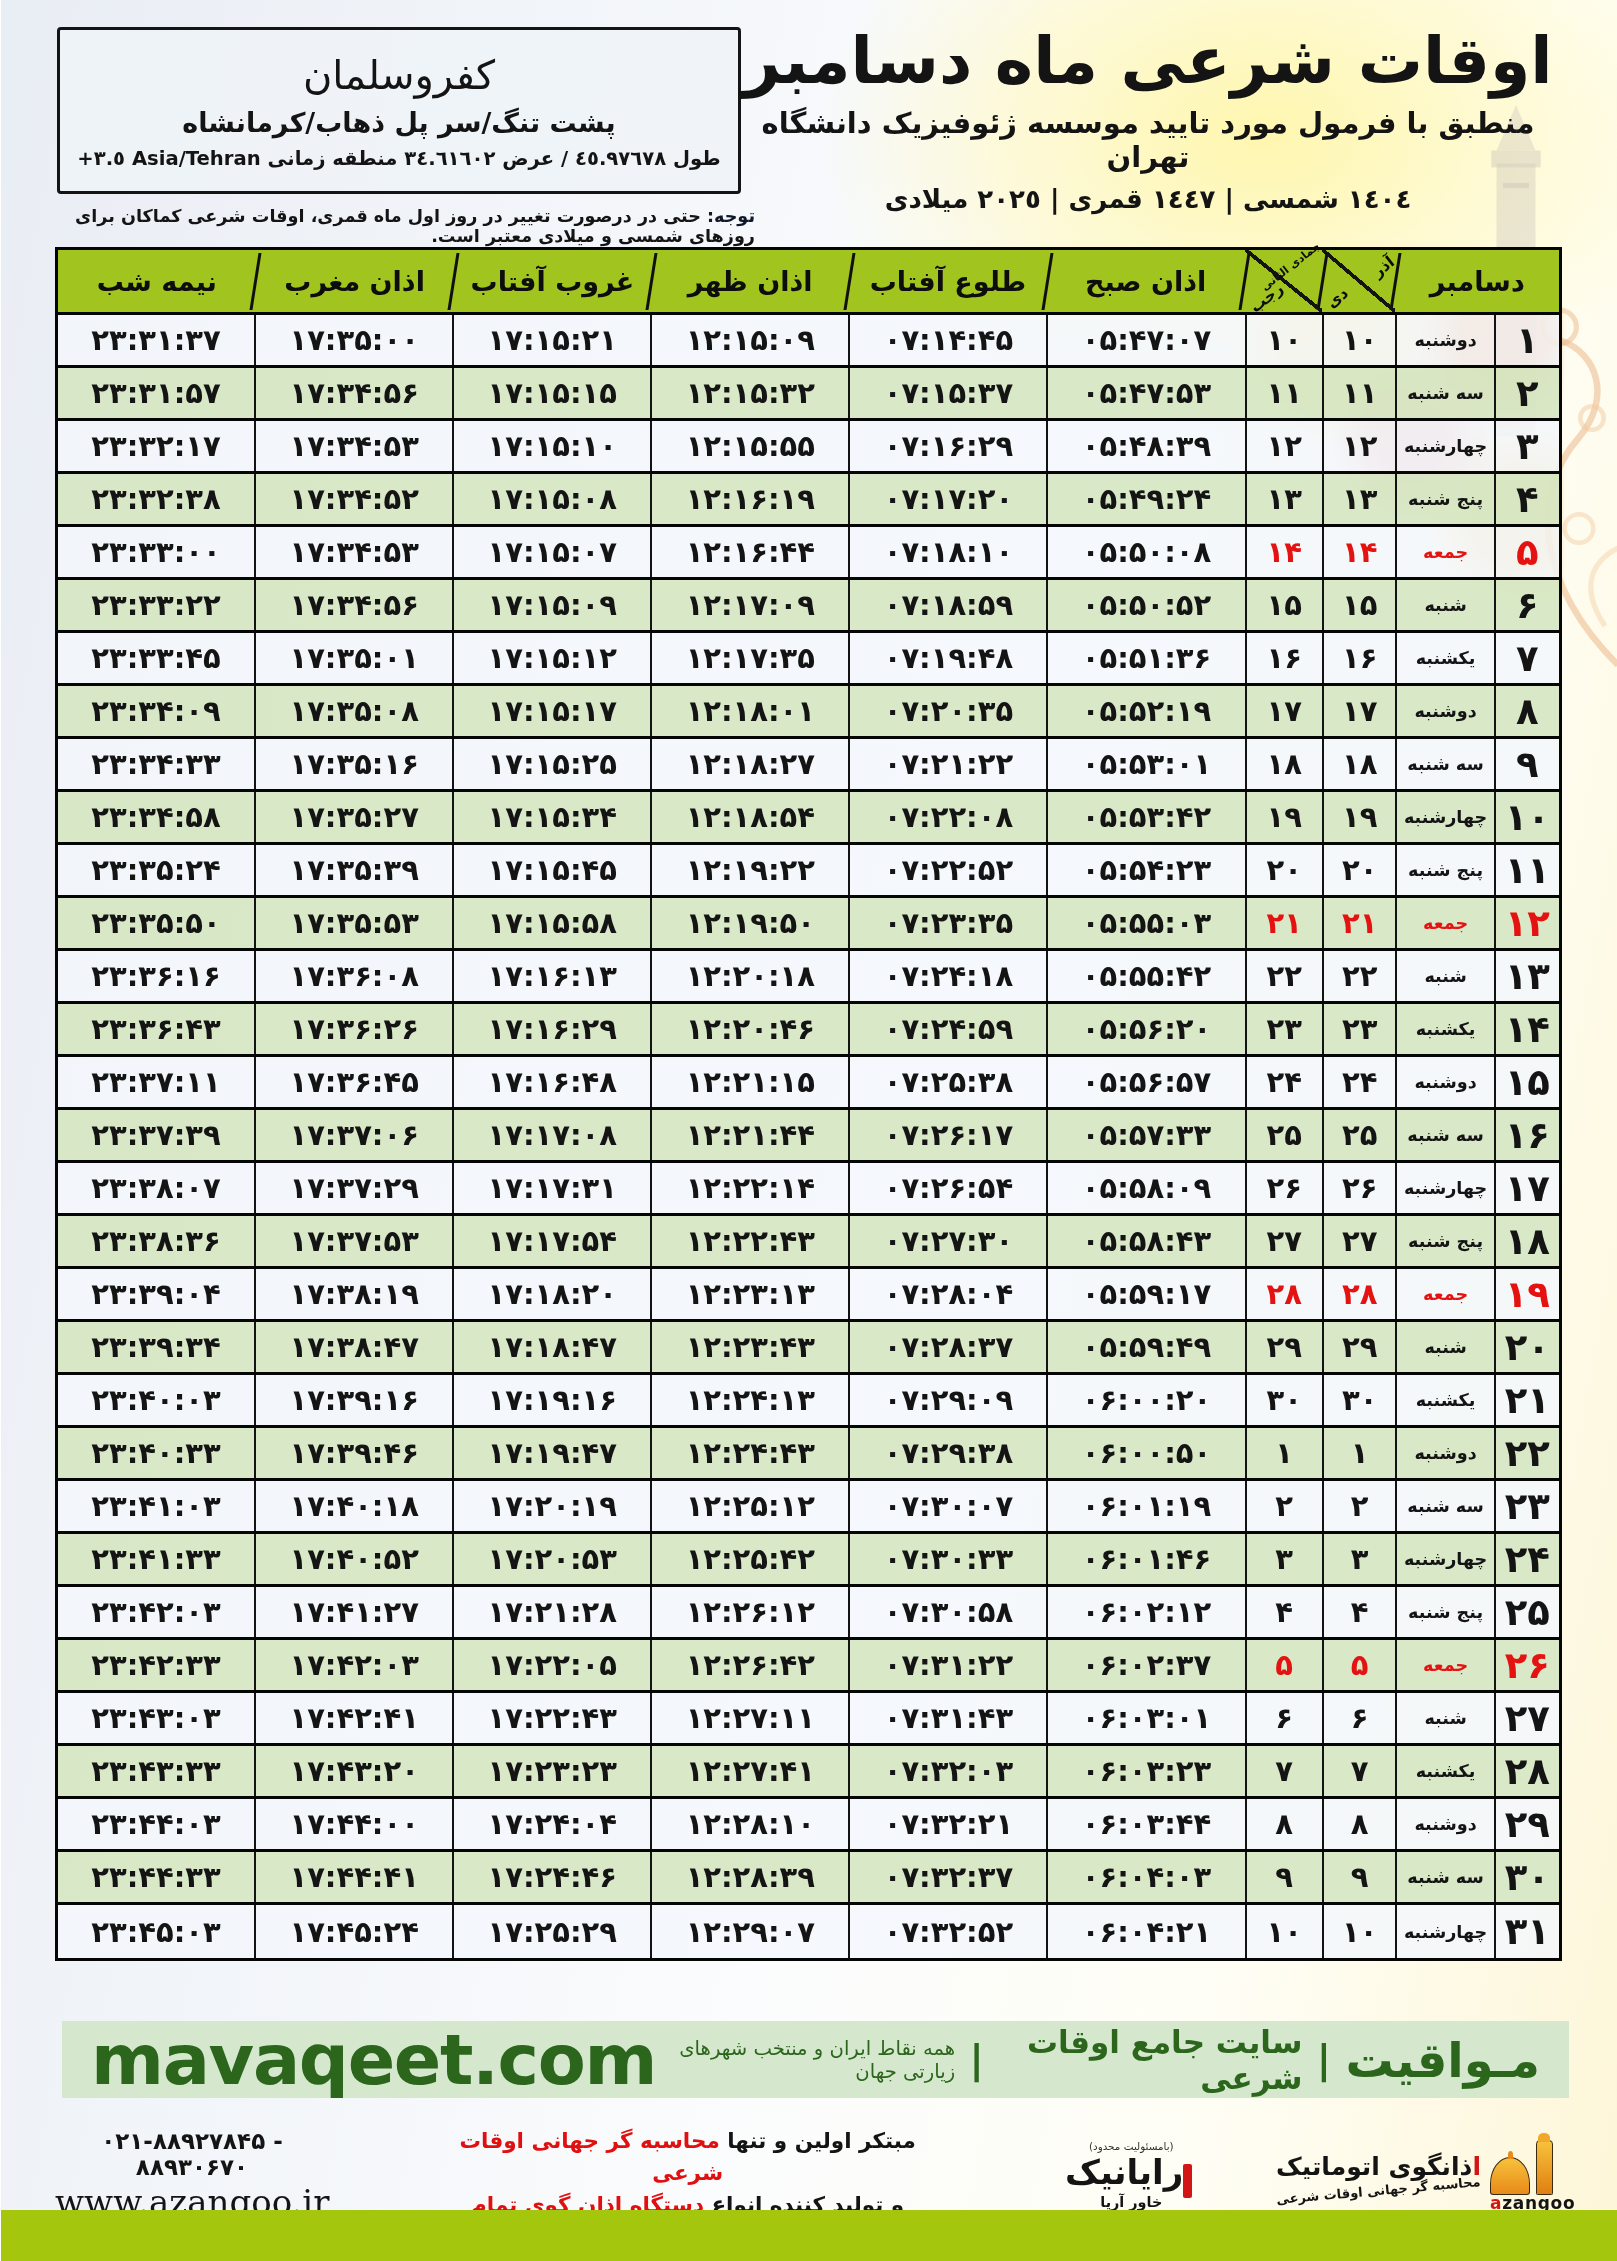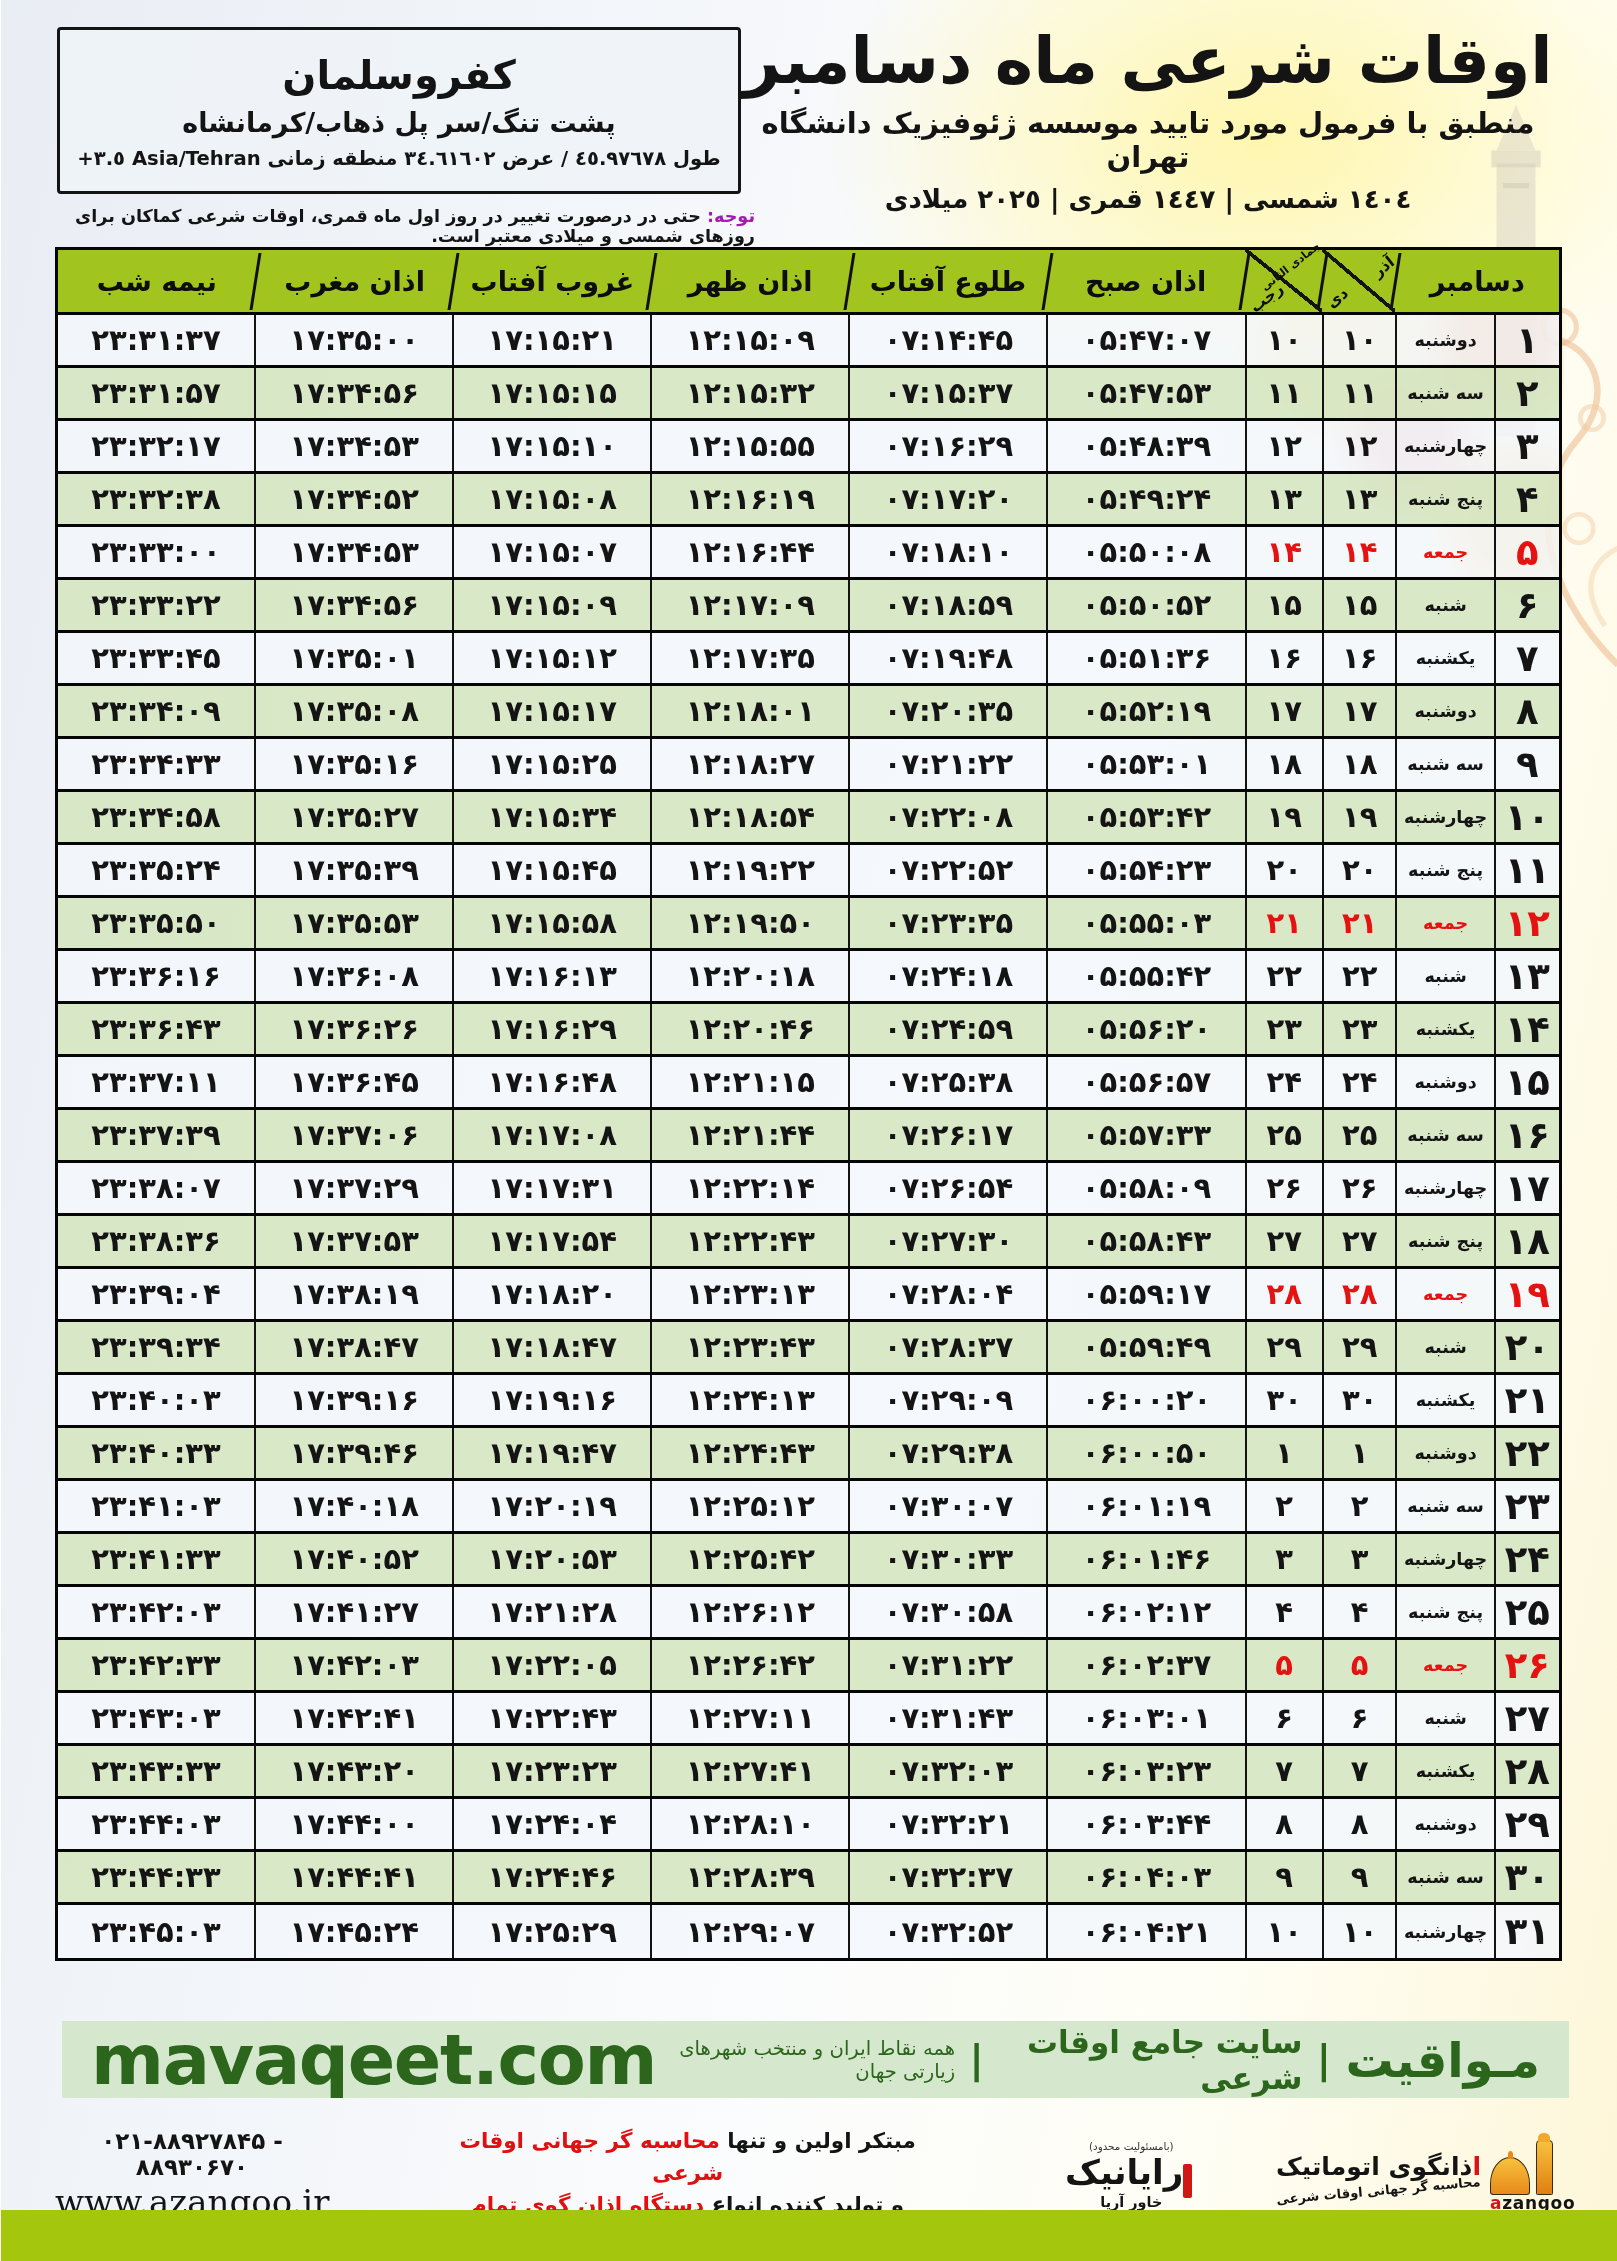--- a/index.html
+++ b/index.html
@@ -27,33 +27,33 @@
     filter:blur(2.6px);
   }
   
   .loc-box{
     position:absolute; left:57px; top:27px; width:684px; height:167px;
     border:3.3px solid #141414; border-radius:3.9px;
     background:rgba(238,243,248,.85);
     display:flex; flex-direction:column; align-items:center; justify-content:center;
     text-align:center; gap:9px; z-index:3;
   }
-  .loc-name{ font-size:40px; font-weight:bold; }
+  .loc-name{ font-size:40px; font-weight:normal; }
   .loc-region{ font-size:27px; font-weight:bold; }
   .loc-coords{ font-size:19.6px; font-weight:bold; direction:rtl; }
   
   .title-block{
     position:absolute; right:46px; top:19.6px; width:848px; text-align:center; z-index:3;
   }
   .main-title{ font-size:65px; font-weight:bold; line-height:1.25; }
   .sub-title{ font-size:29px; font-weight:bold; margin-top:5.2px; }
   .years-line{ font-size:26px; font-weight:bold; margin-top:10.4px; }
   
   .notice{ position:absolute; left:57px; top:206px; width:698px; font-size:17.6px; font-weight:bold; direction:rtl; text-align:right; z-index:3; }
-  .notice .red{ color:#a21caf; }
+  .notice .red{ color:#0f172a; }
   
   .ptable{
     position:absolute; left:55px; top:247px; width:1507px; z-index:2;
     border:3.9px solid #050505; direction:rtl; background:transparent;
   }
   .hrow{ display:flex; height:65px; background:#a2c41e; border-bottom:3.9px solid #050505; }
   .hcell{
     position:relative; display:flex; align-items:center; justify-content:center;
     font-weight:bold; font-size:27px; color:#0d0d0d;
   }

